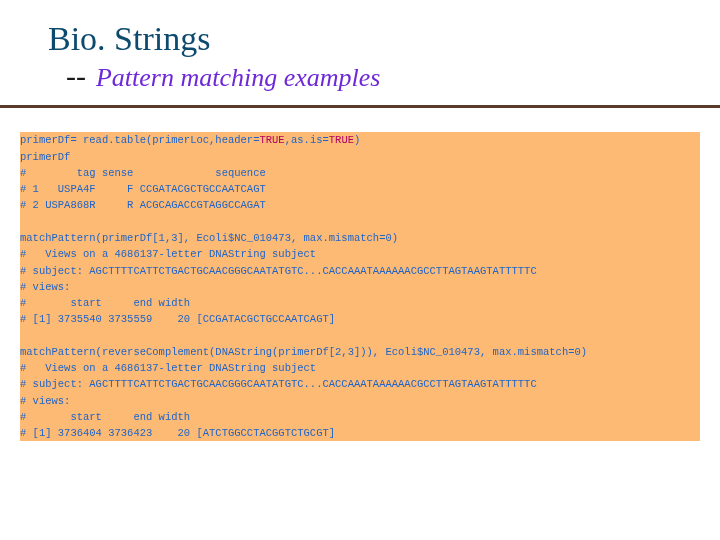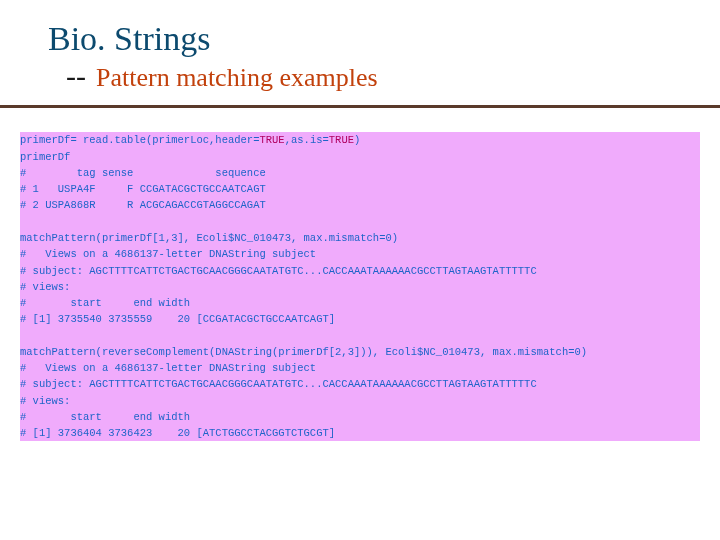--- a/index.html
+++ b/index.html
@@ -34,32 +34,33 @@
   }
   .dashes {
     font-size: 30px;
     color: #1a1a1a;
     margin-left: 18px;
     margin-right: 10px;
     font-weight: normal;
   }
   .subtitle {
     font-size: 26px;
-    color: #c2410c;
+    color: #6d28d9;
     font-weight: normal;
+    font-style: italic;
   }
   .divider {
     margin-top: 4px;
     height: 3px;
     background: #5a3a2a;
     width: 100%;
   }
   .code-area {
     margin: 24px 20px 0 20px;
-    background: #f0abfc;
+    background: #fdba74;
     font-family: "Courier New", monospace;
     font-size: 10.5px;
     line-height: 1.55;
     color: #1e64c8;
     white-space: pre;
     overflow: hidden;
   }
   .code-line { display: block; }
   .lit { color: #b00060; }
 </style>

